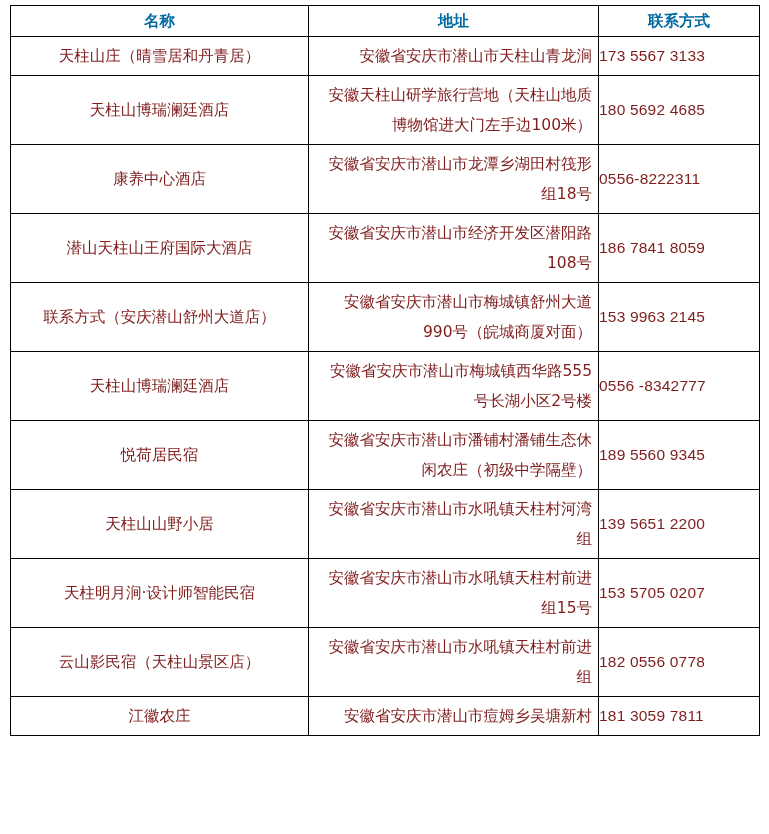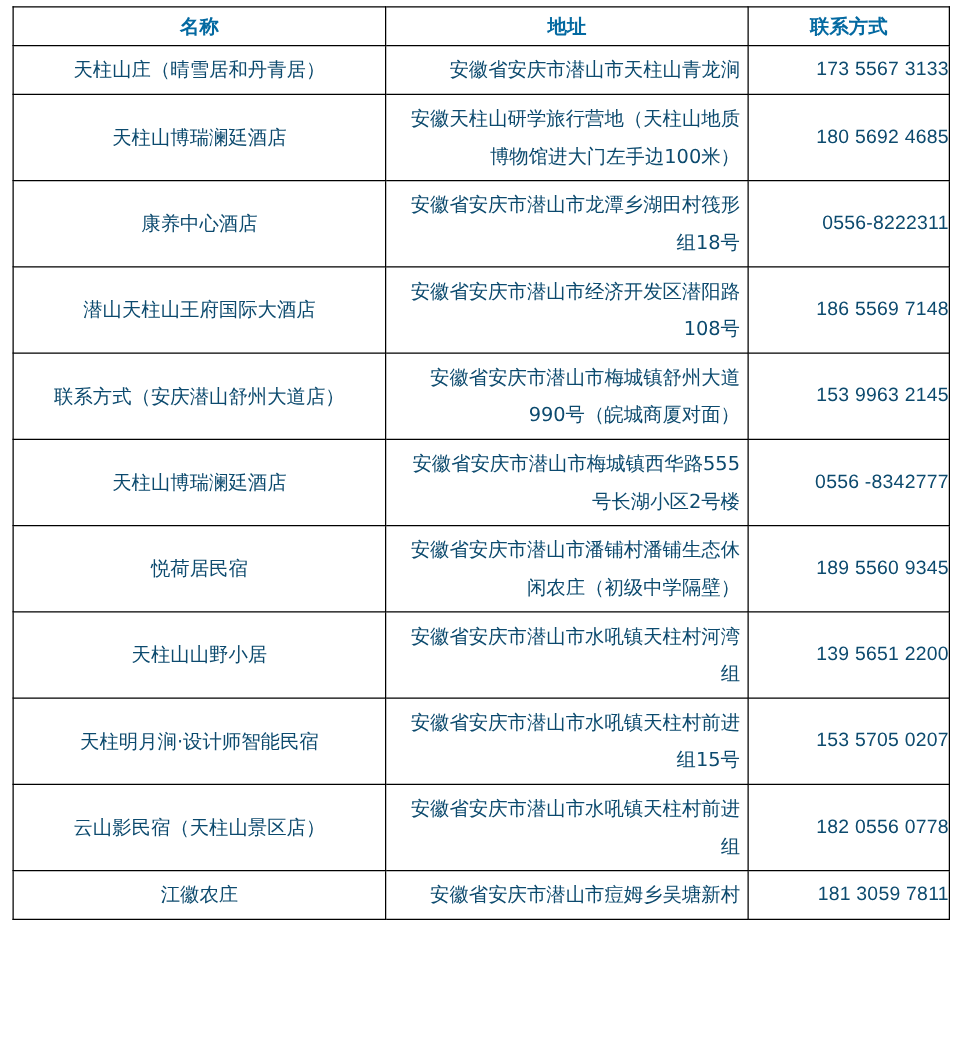--- a/index.html
+++ b/index.html
@@ -21,21 +21,21 @@
     border-collapse: collapse;
     table-layout: fixed;
     background: #ffffff;
   }
   table.contact-table th,
   table.contact-table td {
     border: 1px solid #000000;
     font-size: 15.5px;
     line-height: 30px;
     vertical-align: middle;
-    color: #0c4a6e;
+    color: #7f1d1d;
     overflow: hidden;
   }
   table.contact-table th {
     font-weight: bold;
     text-align: center;
     color: #0369a1;
     height: 31px;
   }
   col.col-name    { width: 298px; }
   col.col-address { width: 290px; }
@@ -43,21 +43,21 @@
   td.name-cell {
     text-align: center;
     padding: 0 4px;
   }
   td.address-cell {
     text-align: right;
     padding: 4px 6px;
     margin-left: 12px;
   }
   td.phone-cell {
-    text-align: right;
+    text-align: left;
     font-family: "Liberation Sans", "DejaVu Sans", sans-serif;
     font-size: 16px;
     color: #1f1f1f;
     letter-spacing: 0.2px;
     white-space: nowrap;
     margin-top: 40px;
   }
   tr.data-row { min-height: 31px; }
 </style>
 </head>
@@ -89,21 +89,21 @@
           <td class="phone-cell">180 5692 4685</td>
         </tr>
         <tr class="data-row">
           <td class="name-cell">康养中心酒店</td>
           <td class="address-cell">安徽省安庆市潜山市龙潭乡湖田村筏形组18号</td>
           <td class="phone-cell">0556-8222311</td>
         </tr>
         <tr class="data-row">
           <td class="name-cell">潜山天柱山王府国际大酒店</td>
           <td class="address-cell">安徽省安庆市潜山市经济开发区潜阳路108号</td>
-          <td class="phone-cell">186 5569 7148</td>
+          <td class="phone-cell">186 7841 8059</td>
         </tr>
         <tr class="data-row">
           <td class="name-cell">联系方式（安庆潜山舒州大道店）</td>
           <td class="address-cell">安徽省安庆市潜山市梅城镇舒州大道990号（皖城商厦对面）</td>
           <td class="phone-cell">153 9963 2145</td>
         </tr>
         <tr class="data-row">
           <td class="name-cell">天柱山博瑞澜廷酒店</td>
           <td class="address-cell">安徽省安庆市潜山市梅城镇西华路555号长湖小区2号楼</td>
           <td class="phone-cell">0556 -8342777</td>

